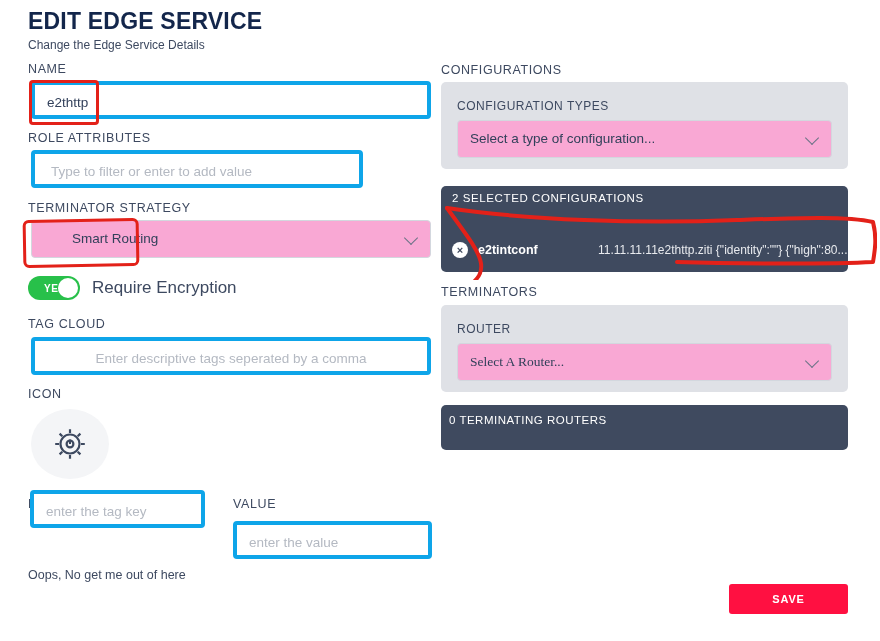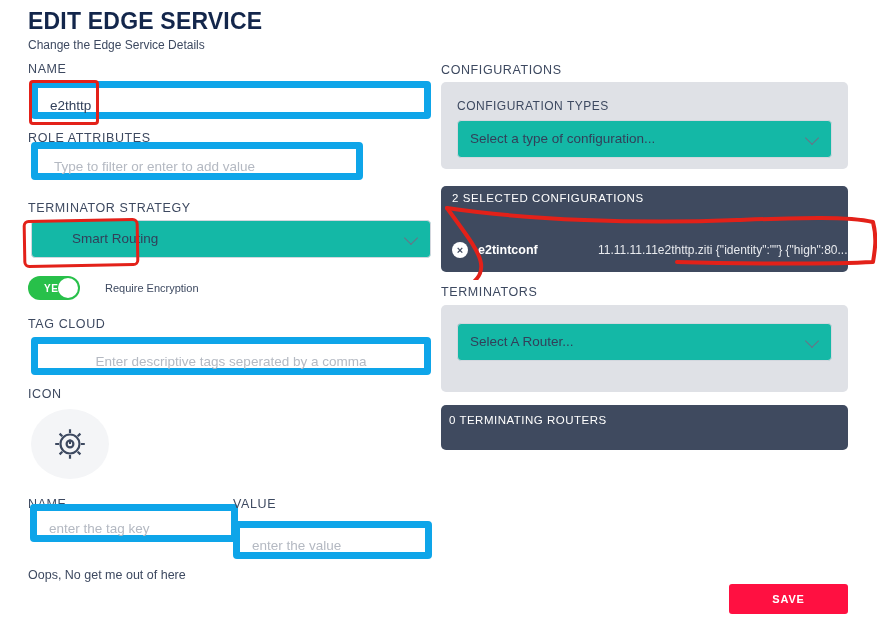--- a/index.html
+++ b/index.html
@@ -37,37 +37,37 @@
     color: #3d4960;
   }
   .field-label {
     font-size: 12.5px;
     letter-spacing: 0.6px;
     color: #3d4960;
     text-transform: uppercase;
   }
   .input-box {
     box-sizing: border-box;
-    border: 7px solid #0ea5e9;
+    border: 4px solid #0ea5e9;
     border-radius: 4px;
     background: #ffffff;
     height: 38px;
     line-height: 36px;
     padding: 0 12px;
     font-size: 13.5px;
     color: #32405a;
   }
   .input-box.placeholder {
     color: #b4b9c2;
   }
   .select-box {
     box-sizing: border-box;
     border: 1px solid #d3d7de;
     border-radius: 4px;
-    background: #14b8a6;
+    background: #f9a8d4;
     height: 38px;
     line-height: 36px;
     padding: 0 32px 0 12px;
     font-size: 13.5px;
     color: #32405a;
     position: relative;
   }
   .chevron {
     position: absolute;
     right: 12px;
@@ -85,21 +85,21 @@
     height: 9px;
     border-right: 1.6px solid #6a7386;
     border-bottom: 1.6px solid #6a7386;
     transform: rotate(45deg);
   }
 
   
   #name-label { position: absolute; left: 28px; top: 62px; }
   #name-input { position: absolute; left: 31px; top: 81px; width: 400px; }
   #role-label { position: absolute; left: 28px; top: 131px; }
-  #role-input { position: absolute; left: 31px; top: 142px; width: 332px; padding-left: 16px; }
+  #role-input { position: absolute; left: 31px; top: 150px; width: 332px; padding-left: 16px; }
   #strategy-label { position: absolute; left: 28px; top: 201px; }
   #strategy-select { position: absolute; left: 31px; top: 220px; width: 400px; padding-left: 40px; }
 
   .toggle-row {
     position: absolute;
     left: 28px;
     top: 276px;
     display: flex;
     align-items: center;
   }
@@ -122,43 +122,43 @@
   .toggle .knob {
     position: absolute;
     right: 2px;
     top: 2px;
     width: 20px;
     height: 20px;
     border-radius: 50%;
     background: #ffffff;
   }
   .toggle-text {
-    margin-left: 25px;
-    font-size: 11px;
+    margin-left: 12px;
+    font-size: 17px;
     color: #3d4960;
   }
 
   #tag-label { position: absolute; left: 28px; top: 317px; }
   #tag-input { position: absolute; left: 31px; top: 337px; width: 400px; text-align: center; }
   #icon-label { position: absolute; left: 28px; top: 387px; }
   .icon-circle {
     position: absolute;
     left: 31px;
     top: 409px;
     width: 78px;
     height: 70px;
     border-radius: 50%;
     background: #f4f5f7;
     display: flex;
     align-items: center;
     justify-content: center;
   }
 
   #tagname-label { position: absolute; left: 28px; top: 497px; }
-  #tagname-input { position: absolute; left: 30px; top: 504px; width: 208px; }
+  #tagname-input { position: absolute; left: 30px; top: 490px; width: 175px; }
   #tagvalue-label { position: absolute; left: 233px; top: 497px; }
   #tagvalue-input { position: absolute; left: 233px; top: 521px; width: 199px; }
 
   #cancel-link {
     position: absolute;
     left: 28px;
     top: 568px;
     font-size: 12.5px;
     color: #3d4960;
     cursor: pointer;
@@ -240,21 +240,21 @@
     font-size: 12px;
     white-space: nowrap;
     overflow: hidden;
     text-overflow: ellipsis;
     max-width: 258px;
   }
 
   #terminators-label { position: absolute; left: 441px; top: 285px; }
   #terminator-panel { left: 441px; top: 305px; width: 407px; height: 87px; }
   #router-label { position: absolute; left: 457px; top: 322px; font-size: 12px; letter-spacing: 0.5px; color: #3d4960; text-transform: uppercase; }
-  #router-select { position: absolute; left: 457px; top: 323px; width: 375px; }
+  #router-select { position: absolute; left: 457px; top: 343px; width: 375px; font-family: Liberation Serif, serif; }
   #terminating-routers-panel { left: 441px; top: 405px; width: 407px; height: 45px; }
   #terminating-routers-title {
     position: absolute;
     left: 449px;
     top: 414px;
     font-size: 11.5px;
     letter-spacing: 0.5px;
     color: #ffffff;
     text-transform: uppercase;
   }

